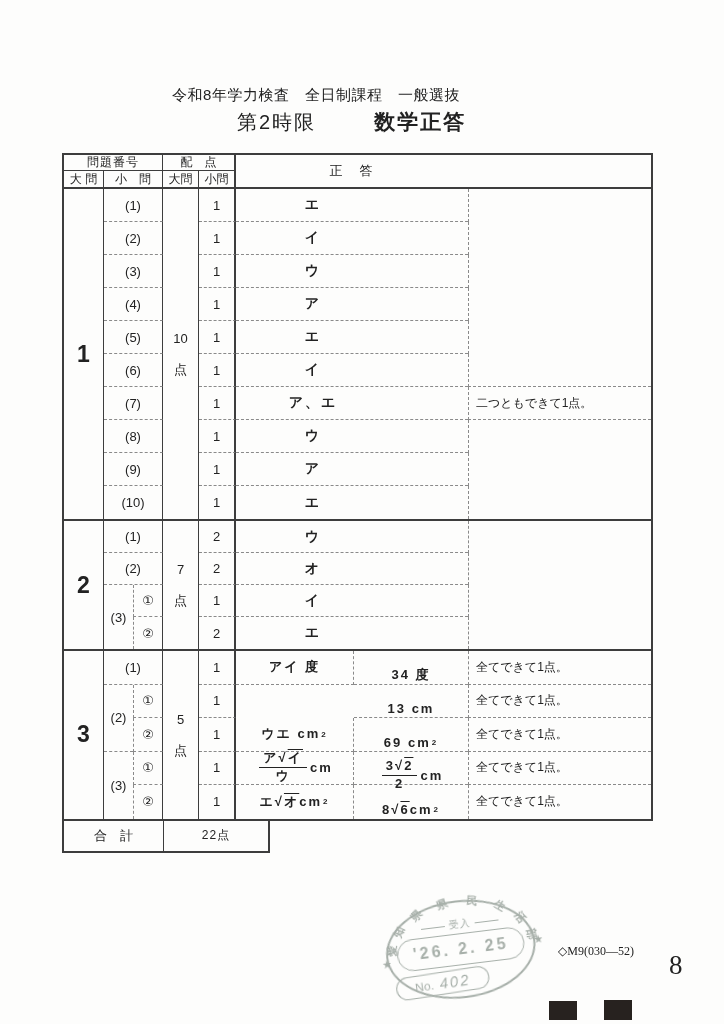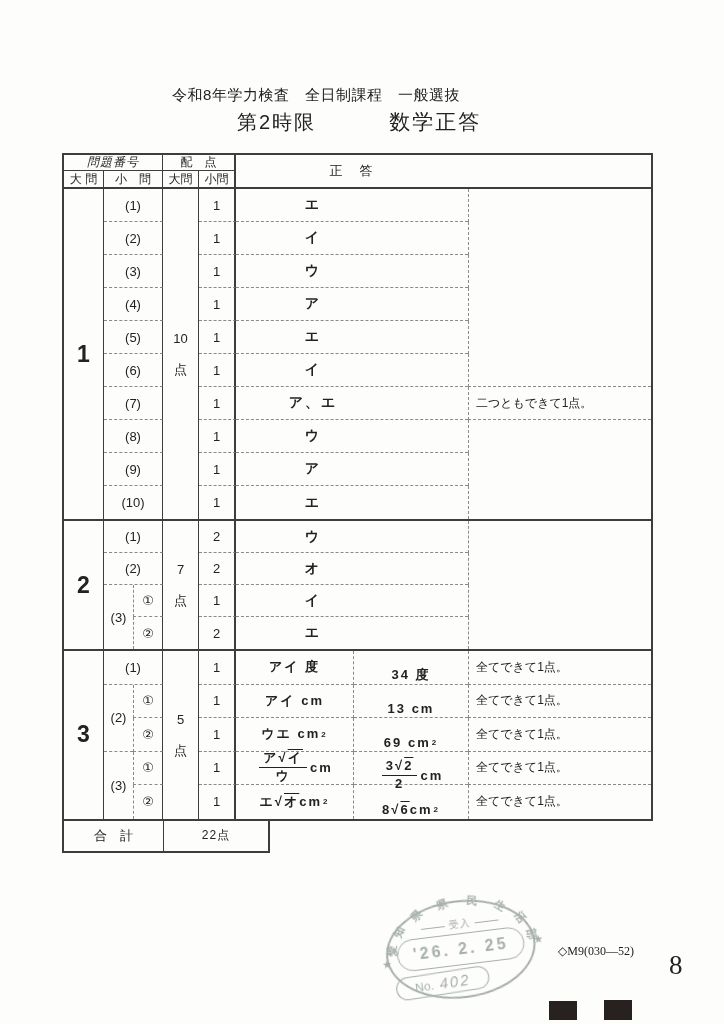--- a/index.html
+++ b/index.html
@@ -4,29 +4,29 @@
 <style>
   :root{ --line:#3d3d3d; --dash:#8a8a8a; --ink:#222; }
   html,body{margin:0;padding:0;}
   body{width:724px;height:1024px;background:#ffffff;font-family:"Liberation Sans","DejaVu Sans",sans-serif;color:var(--ink);}
   .page{position:relative;width:724px;height:1024px;background:#fdfdfc;overflow:hidden;}
 
   
   .exam-line{position:absolute;left:25px;top:86px;width:582px;text-align:center;font-size:15px;letter-spacing:.5px;}
   .title-row{position:absolute;left:237px;top:108px;display:flex;align-items:baseline;gap:58px;}
   .period{font-size:20px;letter-spacing:2px;}
-  .subject{font-size:21px;font-weight:normal;letter-spacing:2px;margin-left:15px;}
+  .subject{font-size:21px;font-weight:bold;letter-spacing:2px;}
 
   
   .table-wrap{position:absolute;left:62px;top:153px;}
   .tbl{width:591px;border:2px solid var(--line);box-sizing:border-box;background:transparent;}
   .thead,.section{display:grid;grid-template-columns:40px 29px 30px 36px 37px 118px 114px 183px;}
   .thead{grid-template-rows:16px 16px;border-bottom:2px solid var(--line);font-size:12px;}
   .cell{display:flex;align-items:center;justify-content:center;box-sizing:border-box;}
-  .hq{grid-column:1/4;grid-row:1;border-right:1px solid var(--line);border-bottom:1px solid var(--line);letter-spacing:1px;font-style:italic;}
+  .hq{grid-column:1/4;grid-row:1;border-right:1px solid var(--line);border-bottom:1px solid var(--line);letter-spacing:1px;}
   .hp{grid-column:4/6;grid-row:1;border-right:2px solid var(--line);border-bottom:1px solid var(--line);}
   .hbq{grid-column:1;grid-row:2;border-right:1px solid var(--line);}
   .hsq{grid-column:2/4;grid-row:2;border-right:1px solid var(--line);}
   .hpb{grid-column:4;grid-row:2;border-right:1px solid var(--line);}
   .hps{grid-column:5;grid-row:2;border-right:2px solid var(--line);}
   .hans{grid-column:6/8;grid-row:1/3;letter-spacing:2px;font-size:13px;}
   .hnote{grid-column:8;grid-row:1/3;border-left:1px dashed var(--dash);}
   .sec-border{border-top:2px solid var(--line);}
   .colA{grid-column:1;border-right:1px solid var(--line);font-size:23px;font-weight:bold;}
   .colC{grid-column:4;border-right:1px solid var(--line);flex-direction:column;font-size:13px;line-height:31px;}
@@ -172,21 +172,20 @@
               <div class="">点</div>
             </div>
             <div class="cell colB full dashb" style="grid-area: 1 / 2 / auto / 4;">(1)</div>
             <div class="cell colD dashb" style="grid-row: 1;">1</div>
             <div class="cell colE1 dashb" style="grid-row: 1;">アイ 度</div>
             <div class="cell colE2 dashb" style="grid-row: 1;">34 度</div>
             <div class="cell colF dashb" style="grid-row: 1;">全てできて1点。</div>
             <div class="cell colB grp dashb" style="grid-area: 2 / 2 / 4;">(2)</div>
             <div class="cell colB2 dashb" style="grid-area: 2 / 3;">①</div>
             <div class="cell colD dashb" style="grid-row: 2;">1</div>
-            <div class="cell colE1 dashb" style="grid-row: 2;">アイ cm</div>
             <div class="cell colE2 dashb" style="grid-row: 2;">13 cm</div>
             <div class="cell colF dashb" style="grid-row: 2;">全てできて1点。</div>
             <div class="cell colB2 dashb" style="grid-area: 3 / 3;">②</div>
             <div class="cell colD dashb" style="grid-row: 3;">1</div>
             <div class="cell colE1 dashb" style="grid-row: 3;">ウエ cm<sup>2</sup></div>
             <div class="cell colE2 dashb" style="grid-row: 3;">69 cm<sup>2</sup></div>
             <div class="cell colF dashb" style="grid-row: 3;">全てできて1点。</div>
             <div class="cell colB grp" style="grid-area: 4 / 2 / 6;">(3)</div>
             <div class="cell colB2 dashb" style="grid-area: 4 / 3;">①</div>
             <div class="cell colD dashb" style="grid-row: 4;">1</div>

